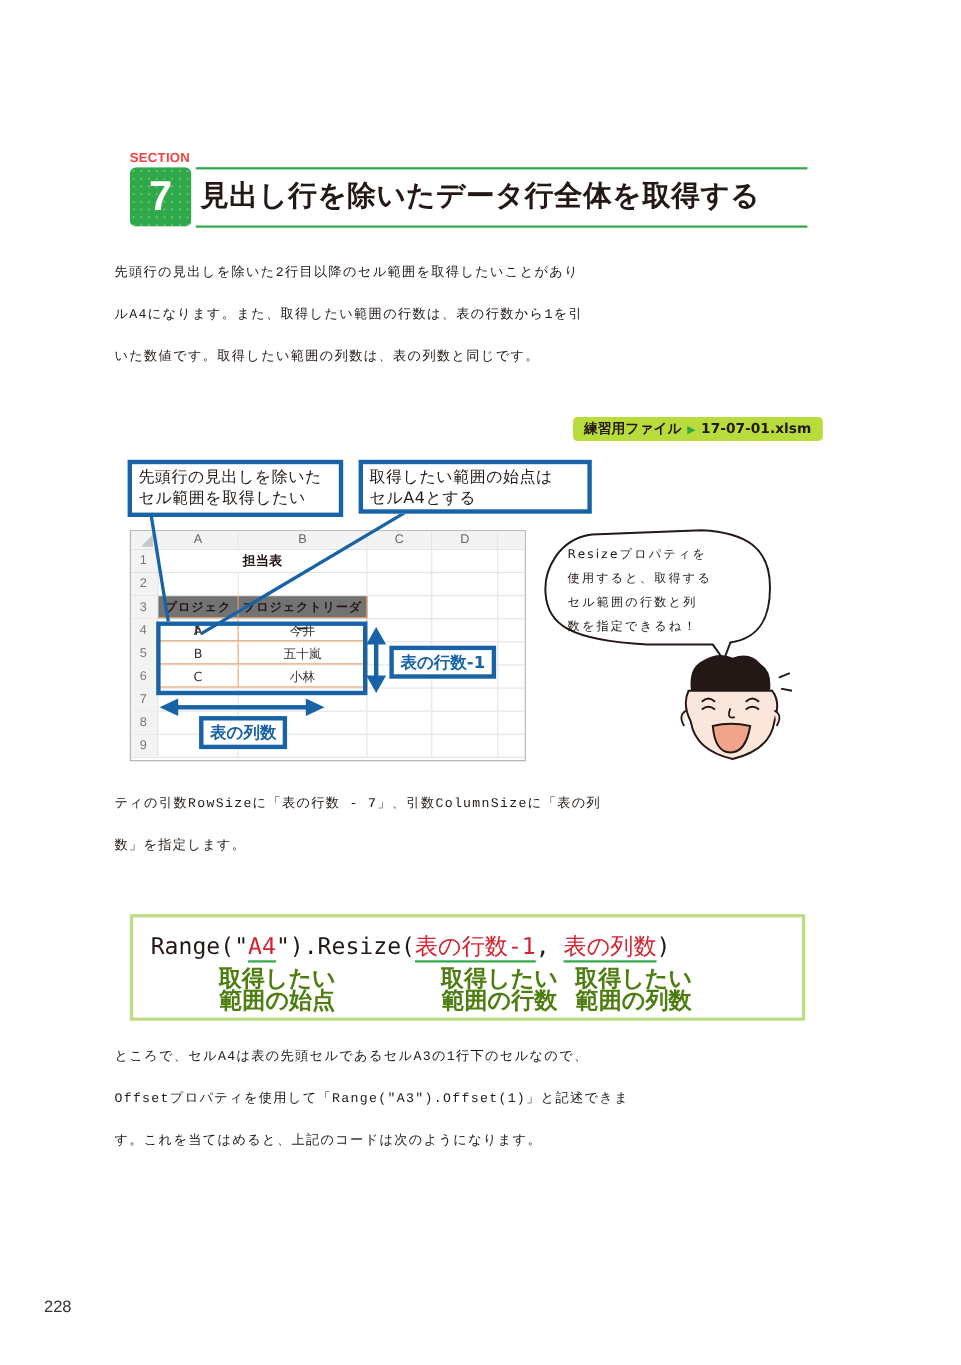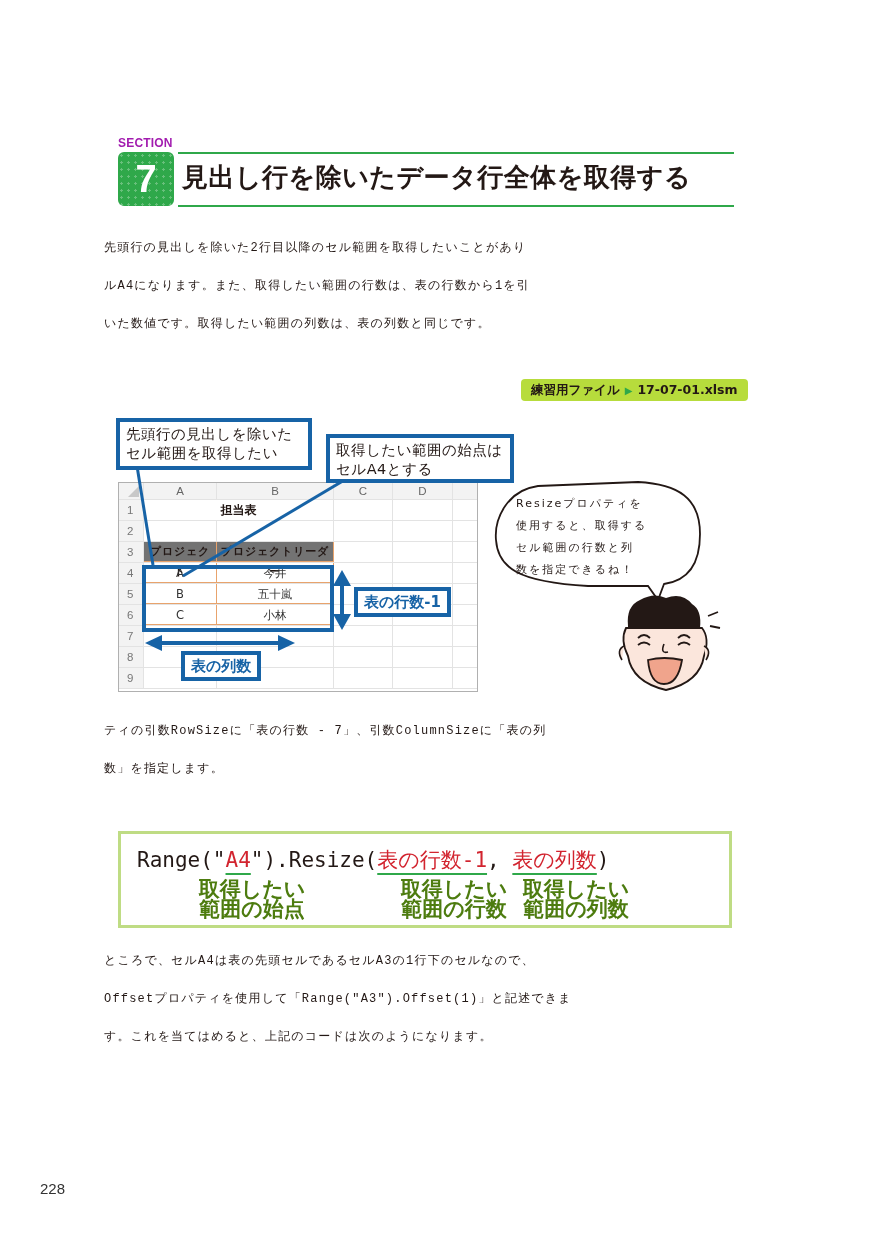--- a/index.html
+++ b/index.html
@@ -1,19 +1,19 @@
 <!DOCTYPE html>
 <html><head>
 <meta charset="utf-8">
 <style>
   html,body{margin:0;padding:0;background:#fff;}
   body{width:874px;height:1241px;position:relative;overflow:hidden;font-family:"DejaVu Sans","Liberation Sans",sans-serif;color:#231815;}
   .abs{position:absolute;}
   
-  .sec-label{left:118px;top:136px;font-family:"Liberation Sans",sans-serif;font-weight:bold;font-size:12px;color:#a21caf;letter-spacing:0.2px;text-align:right;}
+  .sec-label{left:118px;top:136px;font-family:"Liberation Sans",sans-serif;font-weight:bold;font-size:12px;color:#ef4444;letter-spacing:0.2px;text-align:right;}
   .sec-num{left:118px;top:152px;width:56px;height:54px;background:#2fa84a;border-radius:6px;
     background-image:radial-gradient(circle,rgba(255,255,255,0.28) 1px,transparent 1.4px);background-size:7px 7px;
     color:#fff;font-family:"Liberation Sans",sans-serif;font-weight:bold;font-size:38px;line-height:54px;text-align:center;}
   .rule-top{left:178px;top:152px;width:556px;height:2px;background:#2fa84a;}
   .rule-bot{left:178px;top:205px;width:556px;height:2px;background:#2fa84a;}
   .title{left:182px;top:160px;font-size:26px;font-weight:bold;color:#231815;letter-spacing:0.5px;}
   .para{left:104px;width:620px;font-size:12px;line-height:38px;letter-spacing:1.2px;font-family:Liberation Mono, monospace;}
   .practice{left:521px;top:379px;height:22px;background:#b7dc3c;border-radius:4px;padding:0 10px;font-size:12.5px;font-weight:bold;line-height:22px;color:#231815;}
   .practice .tri{color:#2fa84a;margin:0 5px;font-size:10px;}
   
@@ -152,21 +152,21 @@
     <rect x="158" y="641" width="124" height="4"></rect>
     <polygon points="145,643 162,635 162,651"></polygon>
     <polygon points="295,643 278,635 278,651"></polygon>
   </g>
 </svg>
 
 <div class="abs callout" style="left:116px;top:418px;width:196px;height:52px;">
   <div>先頭行の見出しを除いた</div>
   <div>セル範囲を取得したい</div>
 </div>
-<div class="abs callout" style="left:326px;top:418px;width:188px;height:49px;margin-top:16px;">
+<div class="abs callout" style="left:326px;top:418px;width:212px;height:49px;">
   <div>取得したい範囲の始点は</div>
   <div>セルA4とする</div>
 </div>
 
 <div class="abs label-box" style="left:354px;top:587px;">表の行数-1</div>
 <div class="abs label-box" style="left:181px;top:651px;">表の列数</div>
 
 <svg class="abs" style="left:488px;top:478px;" width="250" height="220">
   <path d="M50,8 C20,12 6,40 8,62 C10,90 30,104 100,108 L160,108 L170,122 L176,106 C205,102 212,80 212,56 C212,20 190,6 150,4 Z" fill="#fff" stroke="#231815" stroke-width="1.8"></path>
   <g>

